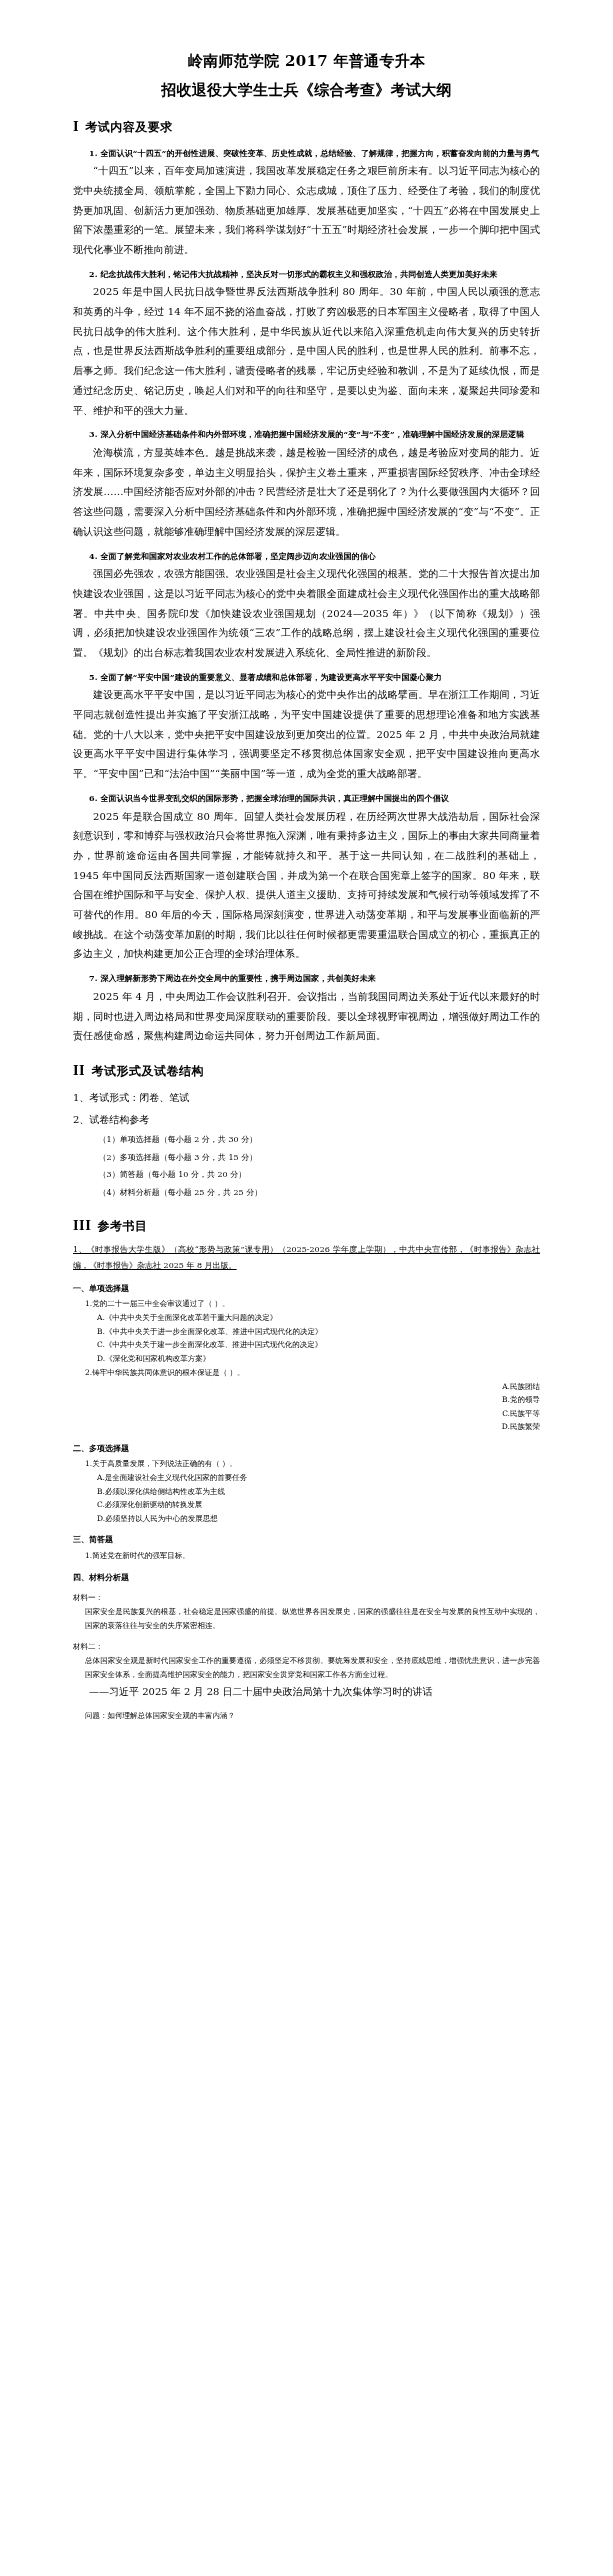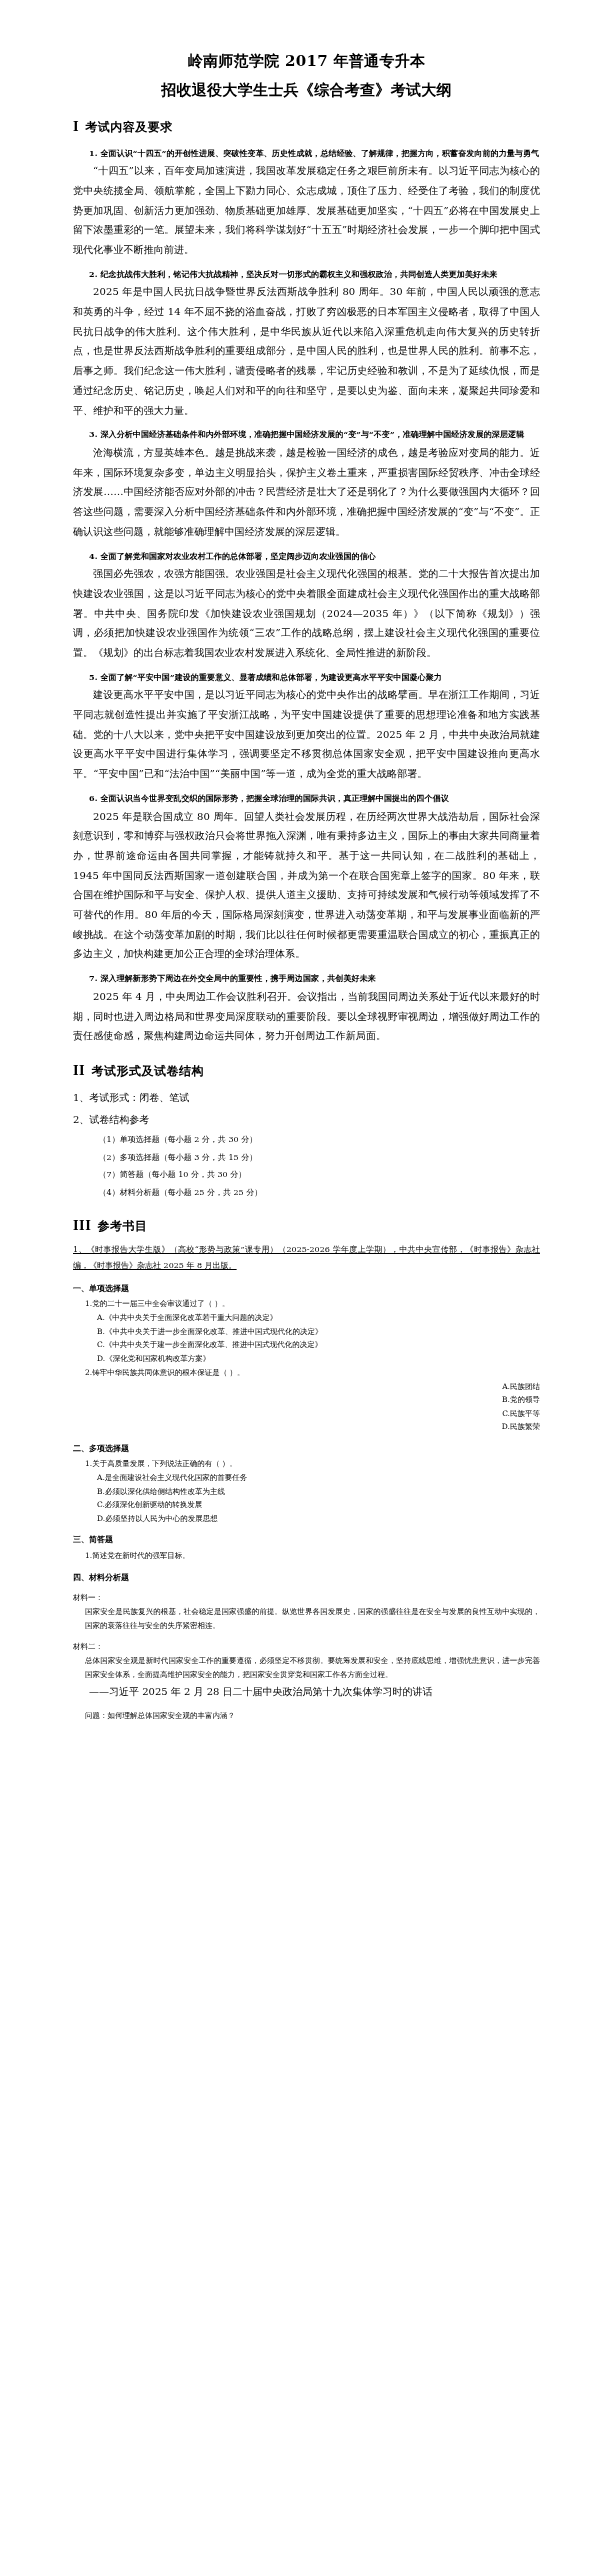--- a/index.html
+++ b/index.html
@@ -183,21 +183,21 @@
   <div class="para">2025 年 4 月，中央周边工作会议胜利召开。会议指出，当前我国同周边关系处于近代以来最好的时期，同时也进入周边格局和世界变局深度联动的重要阶段。要以全球视野审视周边，增强做好周边工作的责任感使命感，聚焦构建周边命运共同体，努力开创周边工作新局面。</div>
 
   <div class="section-head">
     <span class="numeral">II</span><span>考试形式及试卷结构</span>
   </div>
 
   <div class="flat-line">1、考试形式：闭卷、笔试</div>
   <div class="flat-line">2、试卷结构参考</div>
   <div class="indent-1">（1）单项选择题（每小题 2 分，共 30 分）</div>
   <div class="indent-1">（2）多项选择题（每小题 3 分，共 15 分）</div>
-  <div class="indent-1">（7）简答题（每小题 10 分，共 30 分）</div>
+  <div class="indent-1">（3）简答题（每小题 10 分，共 20 分）</div>
   <div class="indent-1">（4）材料分析题（每小题 25 分，共 25 分）</div>
 
   <div class="section-head">
     <span class="numeral">III</span><span>参考书目</span>
   </div>
   <div class="ref-item">1、《时事报告大学生版》（高校“形势与政策”课专用）（2025-2026 学年度上学期），中共中央宣传部，《时事报告》杂志社编，《时事报告》杂志社 2025 年 8 月出版。</div>
 
 
   <div class="qtype">一、单项选择题</div>
   <div class="qstem">1.党的二十一届三中全会审议通过了（      ）。</div>

